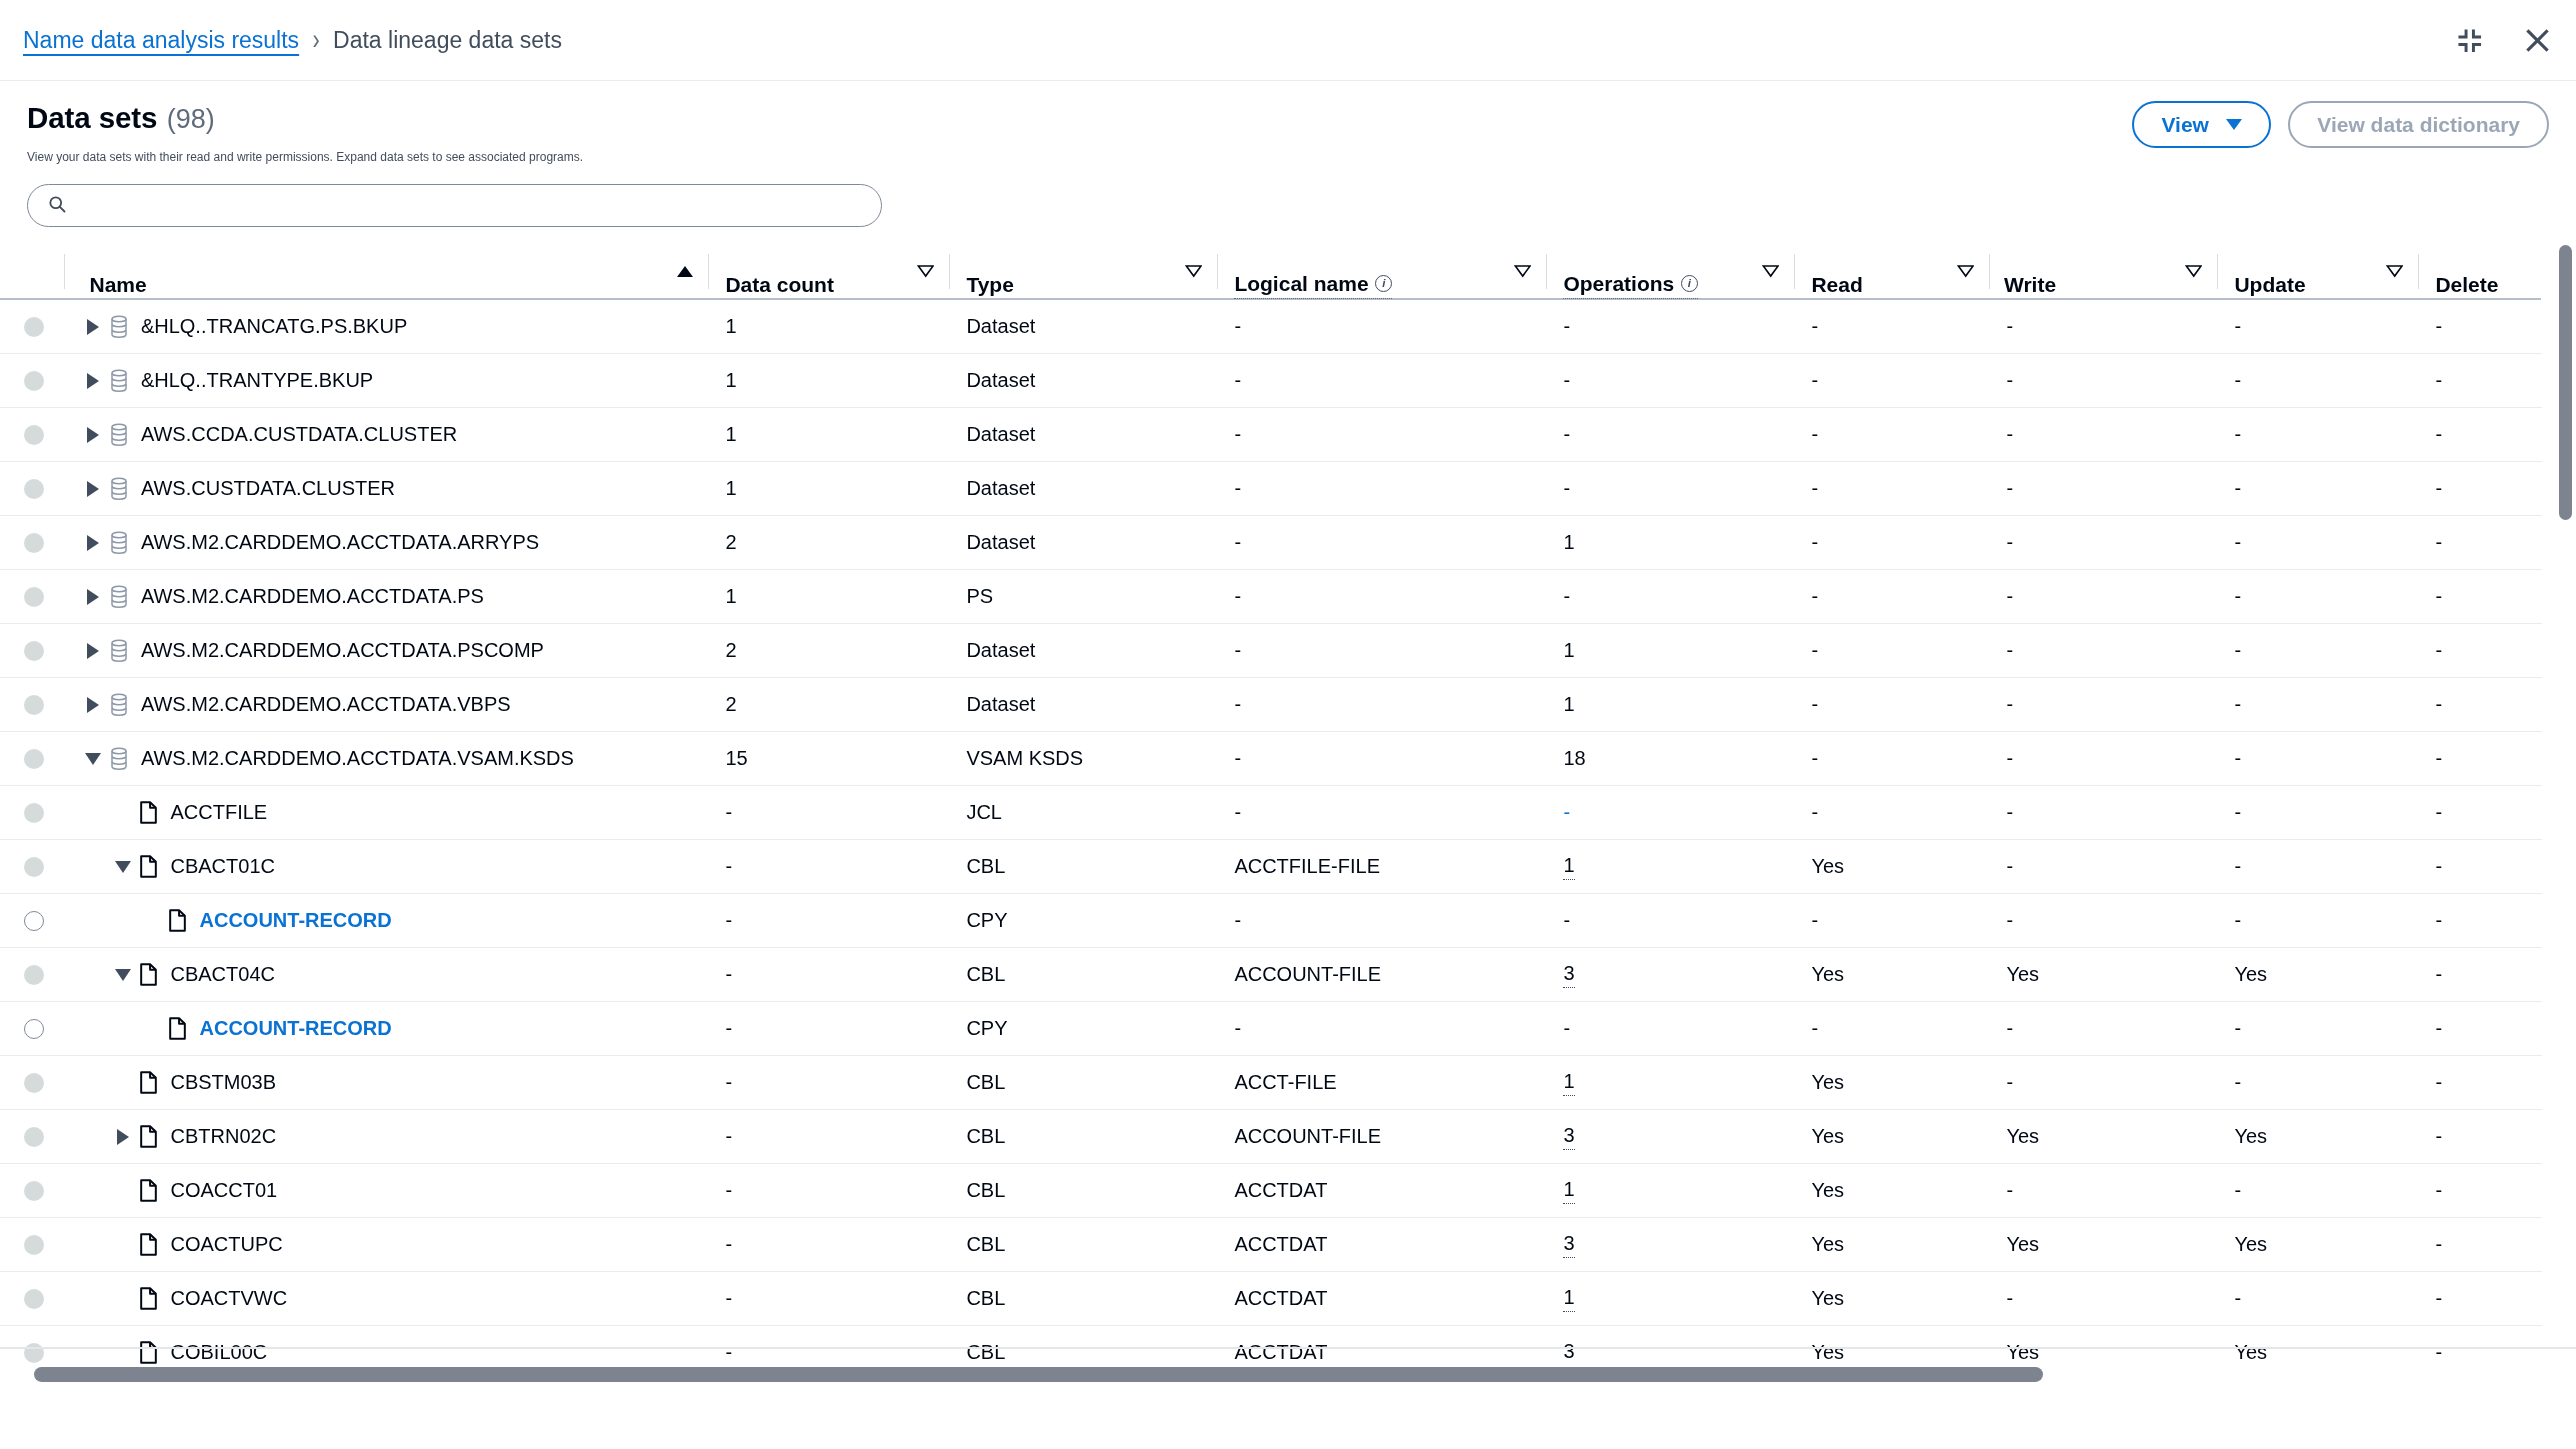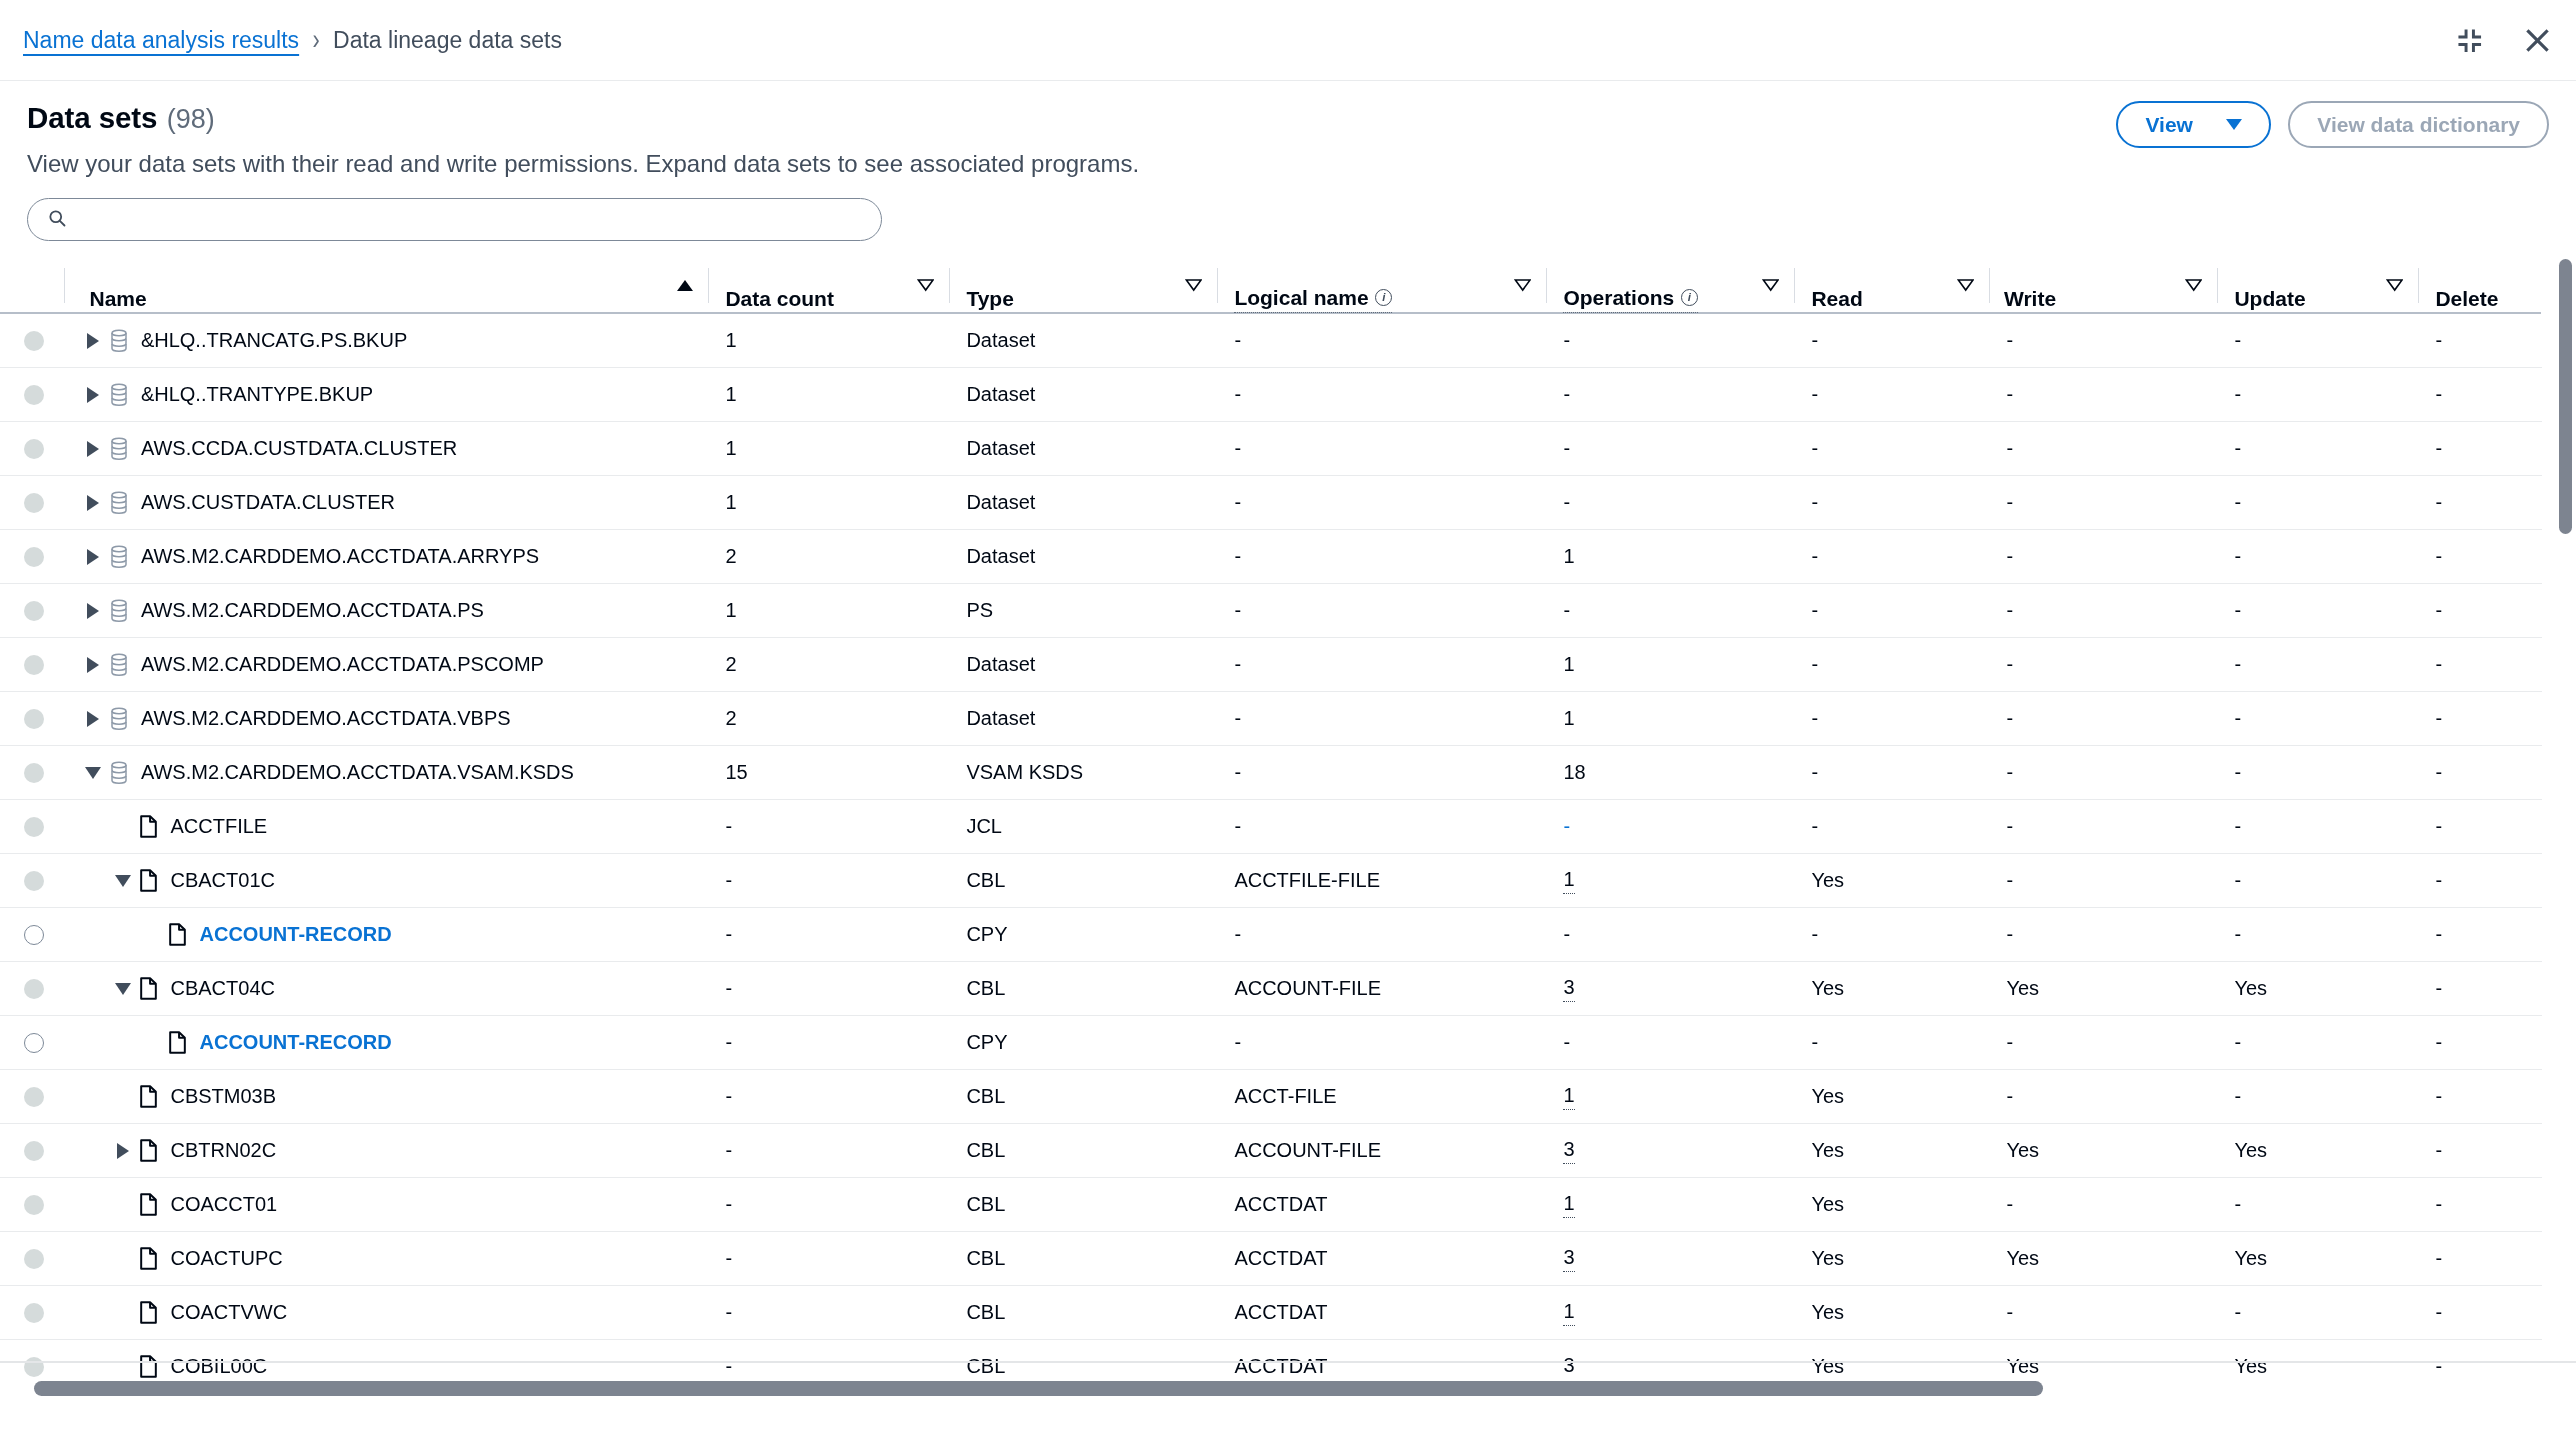--- a/index.html
+++ b/index.html
@@ -38,29 +38,29 @@
     width: 38px; height: 38px; display: flex; align-items: center; justify-content: center;
     cursor: pointer;
   }
   .icon-btn svg { display: block; }
 
   
   .page-head { position: relative; padding: 20px 27px 0 27px; }
   .title-row { display: flex; align-items: baseline; gap: 9.4px; }
   .page-title { font-size: 29.5px; font-weight: bold; color: #000814; letter-spacing: -0.1px; }
   .page-count { font-size: 27px; color: #5f6b7a; font-weight: normal; }
-  .page-desc { font-size: 24px; color: #414d5c; margin-top: 14.8px; }
+  .page-desc { font-size: 12px; color: #414d5c; margin-top: 14.8px; }
 
   .head-buttons {
     position: absolute; right: 27px; top: 20px;
     display: flex; align-items: center; gap: 17.4px;
   }
   .btn {
     height: 47px; border-radius: 24px; display: flex; align-items: center;
-    justify-content: center; gap: 33px; padding: 0 27px;
+    justify-content: center; gap: 17px; padding: 0 27px;
     font-size: 21px; font-weight: bold; cursor: pointer; white-space: nowrap;
     background: #ffffff;
   }
   .btn-primary-outline { border: 2.7px solid #0972d3; color: #0972d3; }
   .btn-disabled { border: 2px solid #9ba7b6; color: #9ba7b6; cursor: default; }
   .caret-down {
     width: 0; height: 0; border-left: 8.7px solid transparent;
     border-right: 8.7px solid transparent; border-top: 11.4px solid #0972d3;
   }
 

